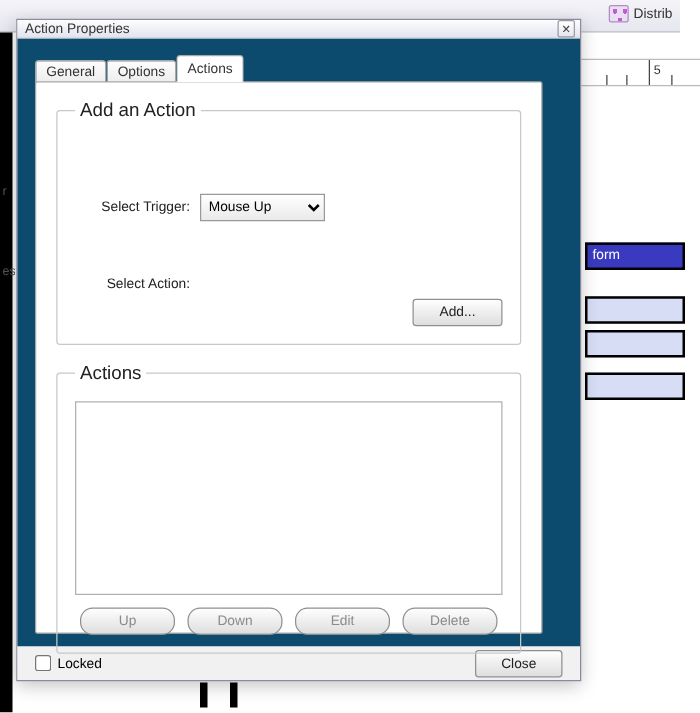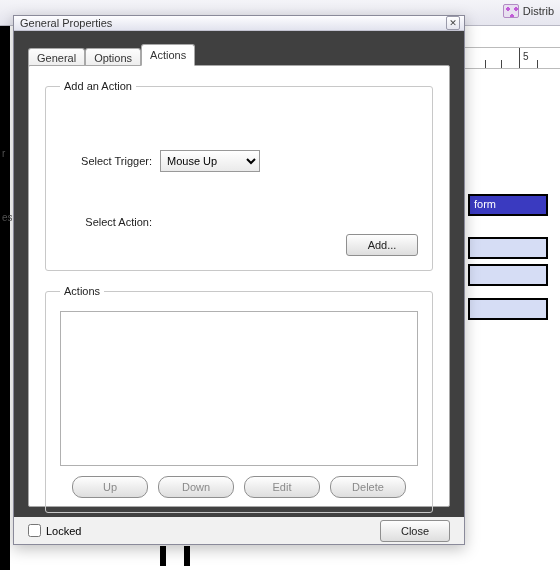--- a/index.html
+++ b/index.html
@@ -9,21 +9,21 @@
     height: 570px;
     font-family: "Segoe UI", Tahoma, sans-serif;
     font-size: 11px;
     background: #fff;
     overflow: hidden;
     position: relative;
   }
   
   .bg-toolbar {
     position: absolute;
-    top: 0; left: 0; right: 0; height: 26px;
+    top: 0; left: 0; right: 16px; height: 26px;
     background: linear-gradient(#f4f4f8, #e6e6ef);
     border-bottom: 1px solid #b8b8c4;
   }
   .bg-toolbar .distrib {
     position: absolute;
     right: 6px; top: 4px;
     display: flex; align-items: center; gap: 4px;
     color: #333;
   }
   .bg-black-strip {
@@ -81,22 +81,22 @@
     width: 14px; height: 14px;
     border: 1px solid #9a9aaa;
     background: linear-gradient(#fff, #e6e6ef);
     border-radius: 2px;
     display: flex; align-items: center; justify-content: center;
     font-size: 9px; line-height: 1; color: #444;
   }
   .dlg-body {
     flex: 1;
     position: relative;
-    padding: 12px 14px 10px 14px;
-    background: #404040;
+    padding: 12px 30px 10px 14px;
+    background: #0c4a6e;
   }
 
   
   .tabstrip {
     display: flex;
     align-items: flex-end;
     height: 23px;
     margin-bottom: -1px;
   }
   .tab {
@@ -130,21 +130,21 @@
   fieldset.group {
     border: 1px solid #c8c8c8;
     border-radius: 3px;
     margin: 0 0 14px 0;
     padding: 14px 14px 14px 14px;
     position: relative;
   }
   fieldset.group > legend {
     padding: 0 4px;
     color: #222;
-    font-size: 11px;
+    font-size: 15px;
   }
   .form-row {
     display: flex; align-items: center;
     margin-bottom: 10px;
     margin-top: 44px;
   }
   .form-row label.lbl {
     width: 92px;
     text-align: right;
     margin-right: 8px;
@@ -244,21 +244,21 @@
 </div>
 <div class="bg-field" style="top:237px"></div>
 <div class="bg-field" style="top:264px"></div>
 <div class="bg-field" style="top:298px"></div>
 <div class="bg-page-shadow"></div>
 <div class="peek-label" style="top:148px">r</div>
 <div class="peek-label" style="top:212px">es</div>
 
 <div class="dialog">
   <div class="titlebar">
-    <span>General Properties</span>
+    <span>Action Properties</span>
     <div class="close-x">
       <span>✕</span>
     </div>
   </div>
 
   <div class="dlg-body">
 
     <div class="tabstrip">
       <div class="tab"><span>General</span></div>
       <div class="tab"><span>Options</span></div>

